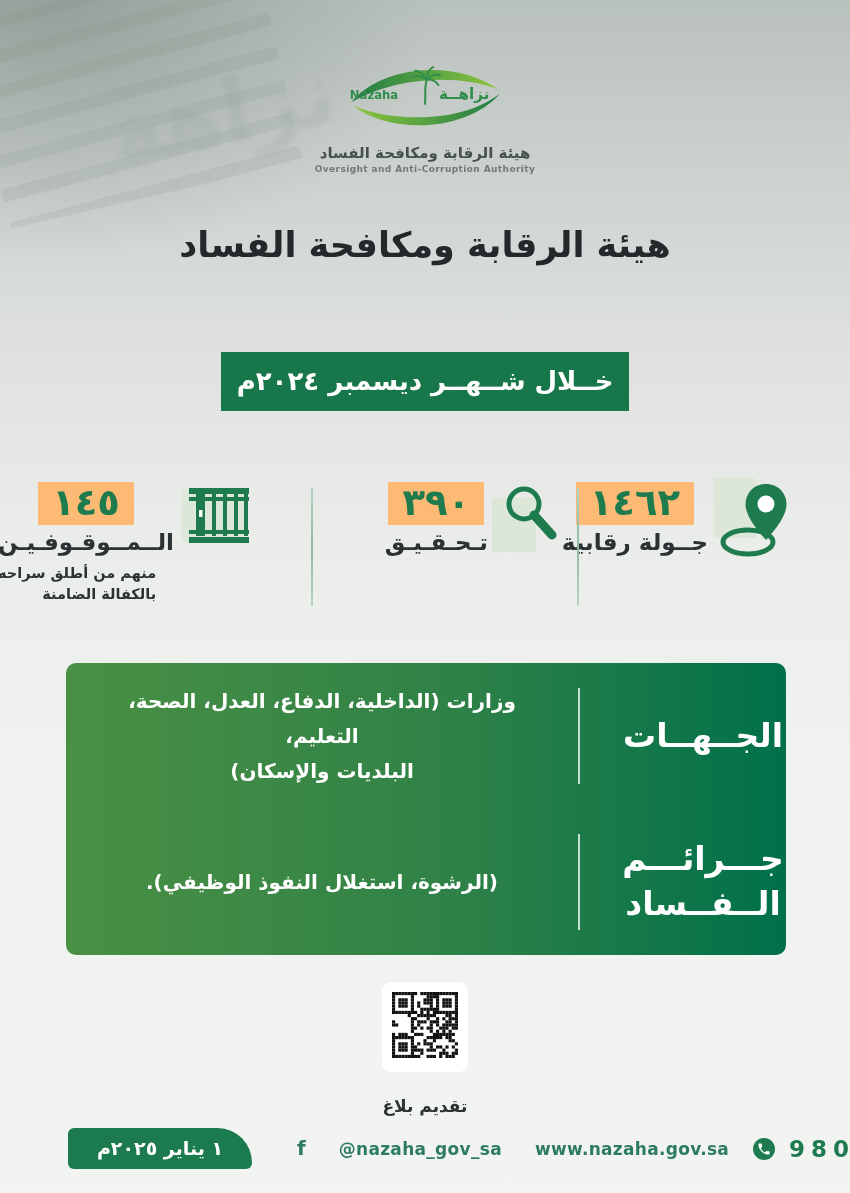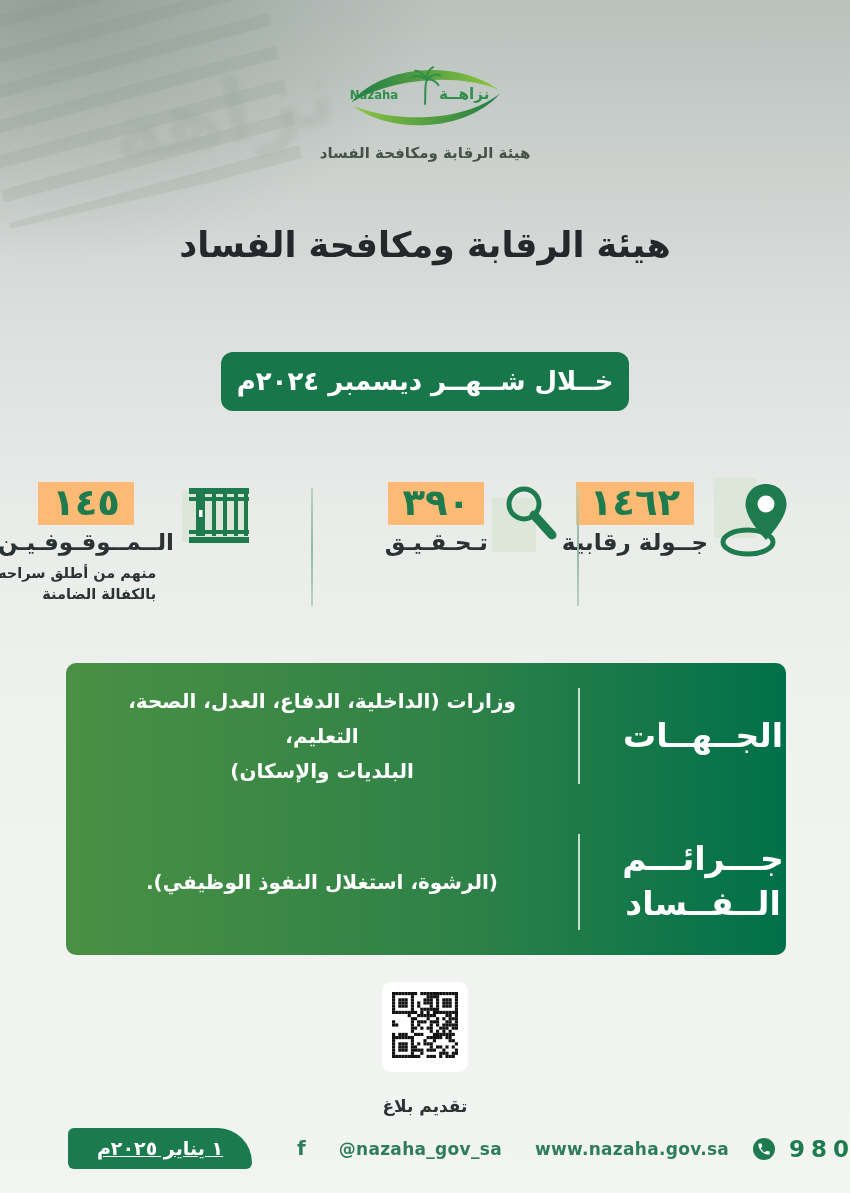--- a/index.html
+++ b/index.html
@@ -25,21 +25,21 @@
   .logo-mark { width:184px; height:86px; display:inline-block; }
   .org-ar { margin-top:2px; font-size:15px; font-weight:bold; color:#44524b; }
   .org-en { margin-top:2px; font-size:9px; letter-spacing:.4px; color:#707a74; font-weight:bold; }
 
   
   .title { position:absolute; top:218px; left:0; width:850px; text-align:center;
     color:#24282b; font-weight:bold; font-size:35px; line-height:1.55; direction:rtl; }
 
   
   .period-badge { position:absolute; top:352px; left:50%; transform:translateX(-50%);
-    width:408px; height:59px; background:#17774a; border-radius:12px;
+    width:408px; height:59px; background:#17774a; border-radius:0;
     color:#fff; font-weight:bold; font-size:26px; line-height:59px; text-align:center; direction:rtl; }
 
   
   .stat { position:absolute; top:482px; display:flex; direction:rtl; align-items:flex-start; gap:12px; }
   .stat-icon { position:relative; flex:0 0 auto; }
   .icon-hl { position:absolute; background:#dce7da; z-index:0; }
   .stat-icon svg { position:relative; z-index:1; display:block; }
   .stat-col { display:flex; flex-direction:column; align-items:center; }
   .stat-num { font-size:37px; font-weight:bold; color:#1e7b4d; line-height:1.1;
     background:#fdba74; padding:1px 14px; }
@@ -62,21 +62,21 @@
     line-height:1.75; white-space:pre-line; padding:0 32px; }
 
   
   .qr-wrap { position:absolute; top:982px; left:0; width:850px; text-align:center; }
   .qr-card { display:inline-block; background:#fff; border-radius:9px; padding:10px; }
   .qr-label { margin-top:24px; font-size:17px; font-weight:bold; color:#2c3335; }
 
   
   .date-badge { position:absolute; left:68px; top:1128px; width:184px; height:41px;
     background:#1b7a4e; border-radius:7px 40px 7px 7px / 7px 41px 7px 7px;
-    color:#fff; font-weight:bold; font-size:19px; line-height:40px; text-align:center; direction:rtl;text-decoration:underline; }
+    color:#fff; font-weight:bold; font-size:19px; line-height:40px; text-align:center; direction:rtl; }
   .footer-links { position:absolute; left:286px; top:1128px; height:41px; right:52px;
     display:flex; align-items:center; gap:11px; color:#2e7c5f; direction:ltr; }
   .fb-f { font-size:20px; font-weight:bold; line-height:1; transform:translateY(-1px); }
   .handle, .site { font-size:17px; font-weight:bold; letter-spacing:.3px; color:#2e7c5f; text-decoration:none; }
   .link-sep { width:2px; height:26px; background:#2e7c5f; opacity:.55; }
   .phone-group { display:flex; align-items:center; gap:13px; margin-left:12px;text-align:right; }
   .phone-num { font-size:23px; font-weight:bold; color:#1e7b4f; letter-spacing:6px; }
 </style>
 </head>
 <body>
@@ -105,20 +105,21 @@
       <path d="M92 58 C93 48 91 40 94 31"></path>
       <path d="M94 31 C88 27 82 26 78 28"></path>
       <path d="M94 31 C90 24 85 21 81 21"></path>
       <path d="M94 31 C94 23 97 19 101 17"></path>
       <path d="M94 31 C99 25 105 24 109 26"></path>
       <path d="M94 31 C100 30 105 33 107 37"></path>
     </g>
     <text x="164" y="53" text-anchor="end" font-size="17" font-weight="bold" fill="#2f8f4a">نزاهــة</text>
   </svg>
   <div class="org-ar">هيئة الرقابة ومكافحة الفساد</div>
+  <div class="org-en">Oversight and Anti-Corruption Authority</div>
 </div>
 
 <div class="title">
   <div>هيئة الرقابة ومكافحة الفساد</div>
 </div>
 
 <div class="period-badge">خــلال شــهــر ديسمبر ٢٠٢٤م</div>
 
 <div class="stat" style="right:58px;">
   <div class="stat-icon">

